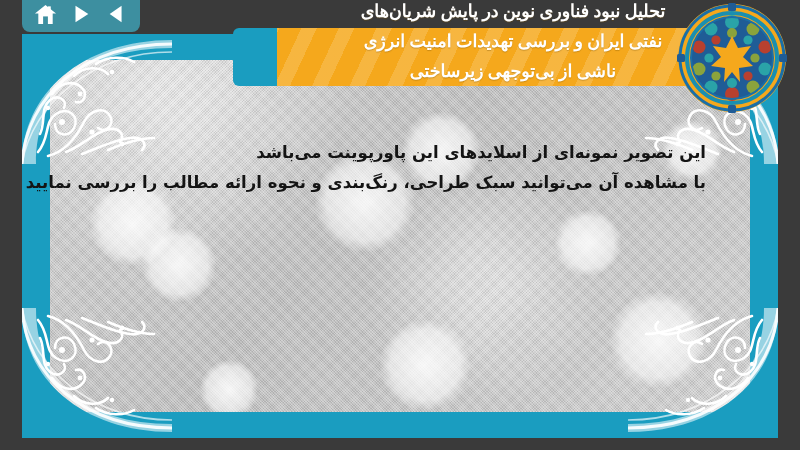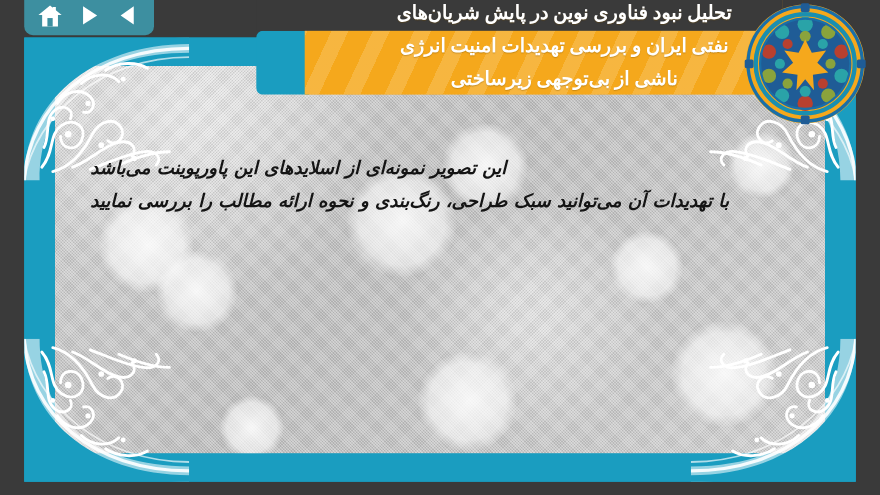--- a/index.html
+++ b/index.html
@@ -173,27 +173,26 @@
     width: 112px;
     height: 112px;
     z-index: 32;
   }
   #medallion svg { display: block; width: 100%; height: 100%; }
 
   
   #body-text {
     position: absolute;
     left: 60px;
-    right: 57px;
+    right: 72px;
     top: 104px;
     z-index: 20;
     direction: rtl;
-    text-align: left;
+    text-align: right;
     color: #141414;
-    font-style: italic;
   }
   .body-line {
     font-size: 16.5px;
     line-height: 30px;
     font-weight: bold;
     white-space: nowrap;
   }
 </style>
 </head>
 <body>
@@ -339,21 +338,21 @@
           <circle cx="100" cy="110" r="2.4"></circle>
           <circle cx="58" cy="60" r="2.4"></circle>
           <circle cx="90" cy="38" r="2.2"></circle>
           <circle cx="26" cy="74" r="2.2"></circle>
         </g>
       </svg>
     </div>
 
     <div id="body-text">
       <div class="body-line">این تصویر نمونه‌ای از اسلایدهای این پاورپوینت می‌باشد</div>
-      <div class="body-line">با تهدیدات آن می‌توانید سبک طراحی، رنگ‌بندی و نحوه ارائه مطالب را بررسی نمایید</div>
+      <div class="body-line">با مشاهده آن می‌توانید سبک طراحی، رنگ‌بندی و نحوه ارائه مطالب را بررسی نمایید</div>
     </div>
   </div>
 
   <div id="title-banner">
     <div id="banner-tab"></div>
     <div id="banner-body"></div>
     <div id="title-text">تحلیل نبود فناوری نوین در پایش شریان‌های
 نفتی ایران و بررسی تهدیدات امنیت انرژی
 ناشی از بی‌توجهی زیرساختی</div>
     <div id="banner-clip"></div>

